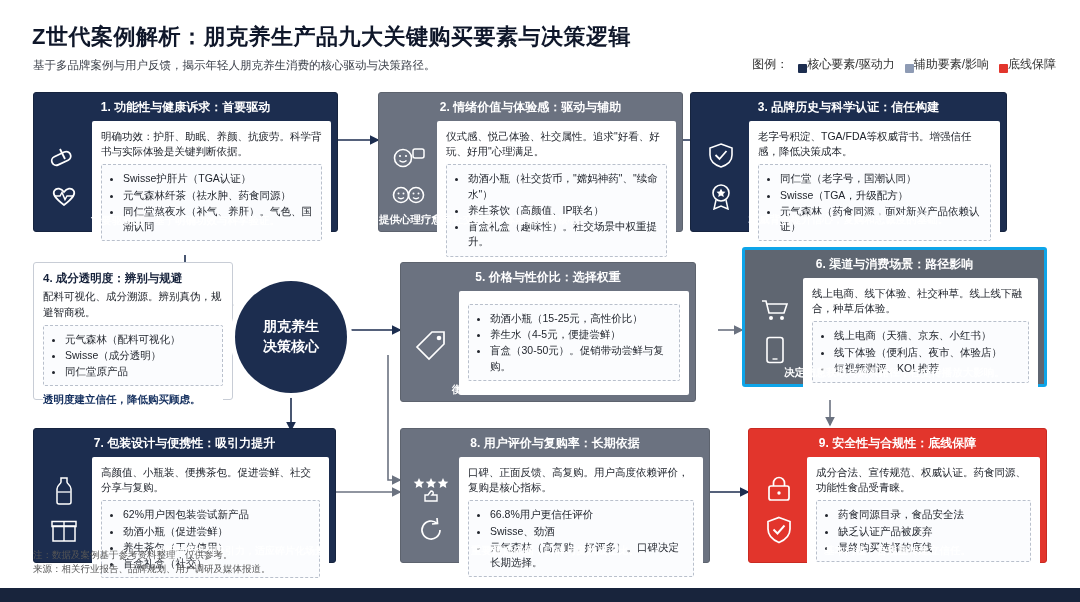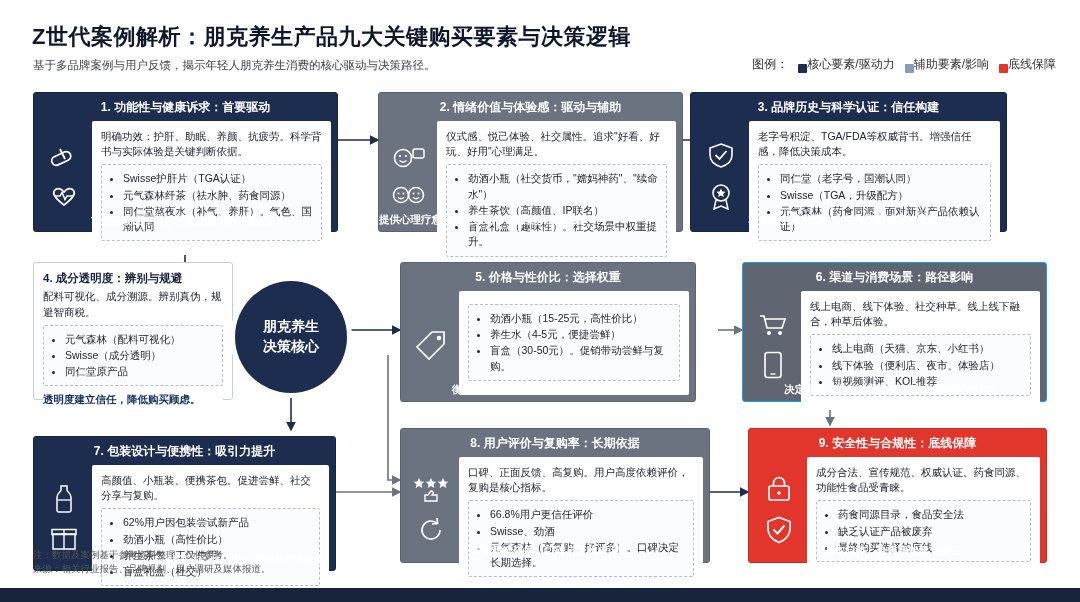--- a/index.html
+++ b/index.html
@@ -243,21 +243,21 @@
         <ul>
           <li>劲酒小瓶（15-25元，高性价比）</li>
           <li>养生水（4-5元，便捷尝鲜）</li>
           <li>盲盒（30-50元）。促销带动尝鲜与复购。</li>
         </ul>
       </div>
     </div>
     <div style="position:absolute;left:0;right:0;bottom:4px;text-align:center;color:#fff;font-size:10.5px;font-weight:bold;">衡量价值标准，结合功能/体验影响决策。</div>
   </div>
 
-  <div class="card grayd icons" style="left:742px;top:262px;width:305px;height:140px;border:1px solid #0ea5e9;">
+  <div class="card grayd icons" style="left:742px;top:247px;width:305px;height:140px;border:3px solid #0ea5e9;">
     <div class="hd">6. 渠道与消费场景：路径影响</div>
     <div class="iconcol">
       <svg width="30" height="24" viewBox="0 0 30 24">
         <polyline points="2,3 6,3 9,15 24,15 27,6 7,6" fill="none" stroke="#fff" stroke-width="1.6"></polyline>
         <circle cx="11" cy="20" r="2" fill="#fff"></circle>
           <circle cx="22" cy="20" r="2" fill="#fff"></circle>
       </svg>
       <svg width="20" height="28" viewBox="0 0 20 28">
         <rect x="2" y="1.5" width="16" height="25" rx="2.5" fill="none" stroke="#fff" stroke-width="1.6"></rect>
         <line x1="7.5" y1="23" x2="12.5" y2="23" stroke="#fff" stroke-width="1.4"></line>
@@ -269,39 +269,39 @@
         <ul>
           <li>线上电商（天猫、京东、小红书）</li>
           <li>线下体验（便利店、夜市、体验店）</li>
           <li>短视频测评、KOL推荐</li>
         </ul>
       </div>
     </div>
     <div style="position:absolute;left:0;right:0;bottom:4px;text-align:center;color:#fff;font-size:10.5px;font-weight:bold;">决定信息获取与购买路径，社交传播放大影响。</div>
   </div>
 
-  <div class="card dark icons" style="left:33px;top:428px;width:303px;height:135px;margin-top:8px;">
+  <div class="card dark icons" style="left:33px;top:428px;width:303px;height:135px;">
     <div class="hd">7. 包装设计与便携性：吸引力提升</div>
     <div class="iconcol">
       <svg width="20" height="28" viewBox="0 0 20 28">
         <path d="M7 1 h6 v4 c0 2,4 3,4 7 v13 a2 2 0 0 1 -2 2 h-10 a2 2 0 0 1 -2 -2 v-13 c0-4,4-5,4-7 Z" fill="none" stroke="#fff" stroke-width="1.5"></path>
         <line x1="3.5" y1="15" x2="16.5" y2="15" stroke="#fff" stroke-width="1.3"></line>
       </svg>
       <svg width="26" height="24" viewBox="0 0 26 24">
         <rect x="2" y="7" width="22" height="15" fill="none" stroke="#fff" stroke-width="1.5"></rect>
         <rect x="1" y="2.5" width="24" height="5" fill="none" stroke="#fff" stroke-width="1.5"></rect>
         <line x1="13" y1="2.5" x2="13" y2="22" stroke="#fff" stroke-width="1.4"></line>
       </svg>
     </div>
     <div class="body">
       <p class="lead">高颜值、小瓶装、便携茶包。促进尝鲜、社交分享与复购。</p>
       <div class="sub">
         <ul>
           <li>62%用户因包装尝试新产品</li>
-          <li>劲酒小瓶（高性价比）</li>
+          <li>劲酒小瓶（促进尝鲜）</li>
           <li>养生茶包（工位使用）</li>
           <li>盲盒礼盒（社交）</li>
         </ul>
       </div>
     </div>
     <div style="position:absolute;left:16px;right:0;bottom:4px;text-align:right;color:#fff;font-size:10px;font-weight:bold;">创新包装提升吸引力，适应碎片化场景。</div>
   </div>
 
   <div class="card gray icons" style="left:400px;top:428px;width:310px;height:135px;">
     <div class="hd">8. 用户评价与复购率：长期依据</div>

